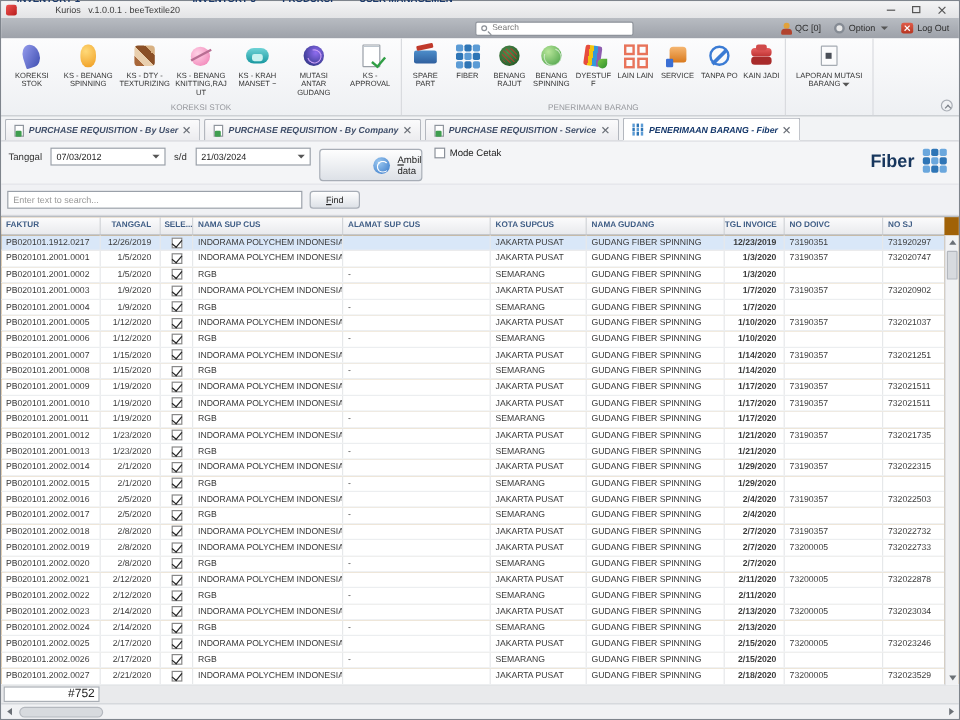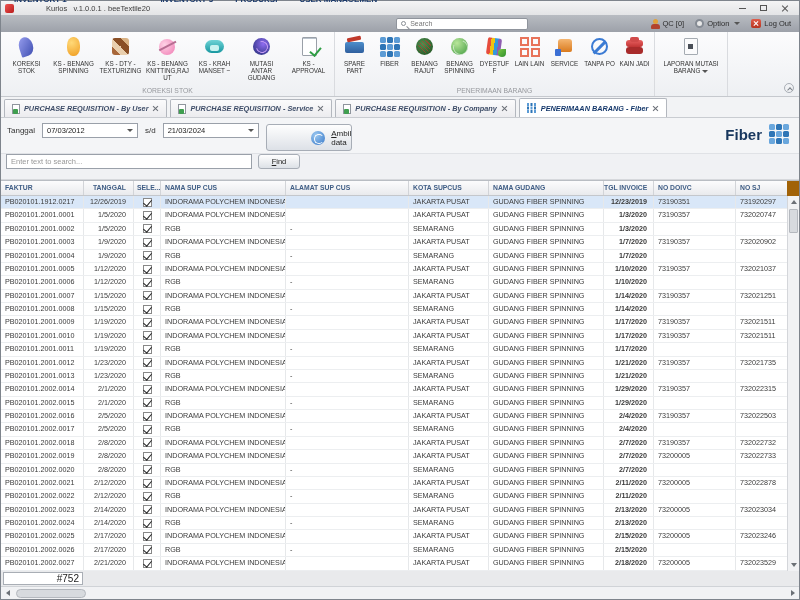--- a/index.html
+++ b/index.html
@@ -115,21 +115,21 @@
   .plus-icon::before{content:'';position:absolute;left:2.5px;top:4.7px;width:6px;height:1.6px;background:#fff;}
   .plus-icon::after{content:'';position:absolute;left:4.7px;top:2.5px;width:1.6px;height:6px;background:#fff;}
   .folder-icon{width:13px;height:9px;background:linear-gradient(#ffd978,#e8a33c);border:1px solid #c08a2e;border-radius:1px 2px 2px 1px;position:relative;flex:none;margin-top:2px;}
   .folder-icon::before{content:'';position:absolute;left:-1px;top:-4px;width:6px;height:3px;background:#e8b04c;border:1px solid #c08a2e;border-bottom:none;border-radius:1px 1px 0 0;}
   .ftitle{margin-left:auto;display:flex;align-items:center;gap:7px;padding-right:4px;margin-top:3px;}
   .ftitle-text{font-size:15px;font-weight:bold;color:#17365d;}
   .fiber-big{width:20px;height:20px;position:relative;}
   .fiber-big::before{content:'';position:absolute;left:0;top:0;width:5.5px;height:5.5px;border-radius:1.5px;background:#6aa7dd;box-shadow:7px 0 #2e75b6,14px 0 #6aa7dd,0 7px #2e75b6,7px 7px #6aa7dd,14px 7px #2e75b6,0 14px #6aa7dd,7px 14px #2e75b6,14px 14px #6aa7dd;}
 
   
-  .searchbar{height:26px;flex:none;background:#f0f1f4;display:flex;gap:6px;padding:0 5px;border-bottom:1px solid #d6d8dc;}
+  .searchbar{height:26px;flex:none;background:#f0f1f4;display:flex;align-items:center;gap:6px;padding:0 5px;border-bottom:1px solid #d6d8dc;}
   .search-input{width:246px;height:15px;border:1px solid #9aa0a9;background:#fff;font-size:7.5px;padding:0 4px;color:#333;font-family:"Liberation Sans",sans-serif;}
   .search-input::placeholder{color:#999;}
   .find-btn{width:42px;height:15px;justify-content:center;font-size:7.5px;}
 
   
   .grid{flex:none;height:390px;position:relative;background:#a16207;border-top:1px solid #b9bdc3;}
   .ghead{display:flex;width:786px;height:15px;background:linear-gradient(#fcfcfd,#e9eaed);border-bottom:1px solid #c4c7cc;}
   .hcell{font-size:6.8px;font-weight:bold;color:#3f5d85;line-height:14px;padding-left:4px;border-right:1px solid #d2d4d8;overflow:hidden;white-space:nowrap;flex:none;}
   .gbody{width:786px;height:375px;overflow:hidden;}
   .grow{display:flex;height:13.39px;border-bottom:1px solid #eceef0;background:#fff;}
@@ -299,26 +299,26 @@
   </div>
 
   <div class="doctabs">
       <div class="dtab">
         <div class="pr-doc-icon"></div>
         <span>PURCHASE REQUISITION - By User</span>
         <div class="tab-close"></div>
       </div>
       <div class="dtab">
         <div class="pr-doc-icon"></div>
-        <span>PURCHASE REQUISITION - Service</span>
+        <span>PURCHASE REQUISITION - By Company</span>
         <div class="tab-close"></div>
       </div>
       <div class="dtab">
         <div class="pr-doc-icon"></div>
-        <span>PURCHASE REQUISITION - By Company</span>
+        <span>PURCHASE REQUISITION - Service</span>
         <div class="tab-close"></div>
       </div>
       <div class="dtab active">
         <div class="fiber-tab-icon"></div>
         <span>PENERIMAAN BARANG - Fiber</span>
         <div class="tab-close"></div>
       </div>
     </div>
 
   <div class="filterbar">
@@ -330,20 +330,24 @@
     <div class="flabel">s/d</div>
     <div class="datebox">
       <span>21/03/2024</span>
       <span class="caret"></span>
     </div>
     <div class="btn ambil-btn">
       <div class="refresh-icon"></div>
       <span class="btn-label">Ambil data</span>
     </div>
     <div class="fcluster">
+      <div class="mode-row">
+        <div class="checkbox"></div>
+        <span>Mode Cetak</span>
+      </div>
     </div>
     <div class="ftitle">
       <div class="ftitle-text">Fiber</div>
       <div class="fiber-big"></div>
     </div>
   </div>
 
   <div class="searchbar">
     <input class="search-input" type="text" placeholder="Enter text to search..." style="">
     <div class="btn find-btn">

